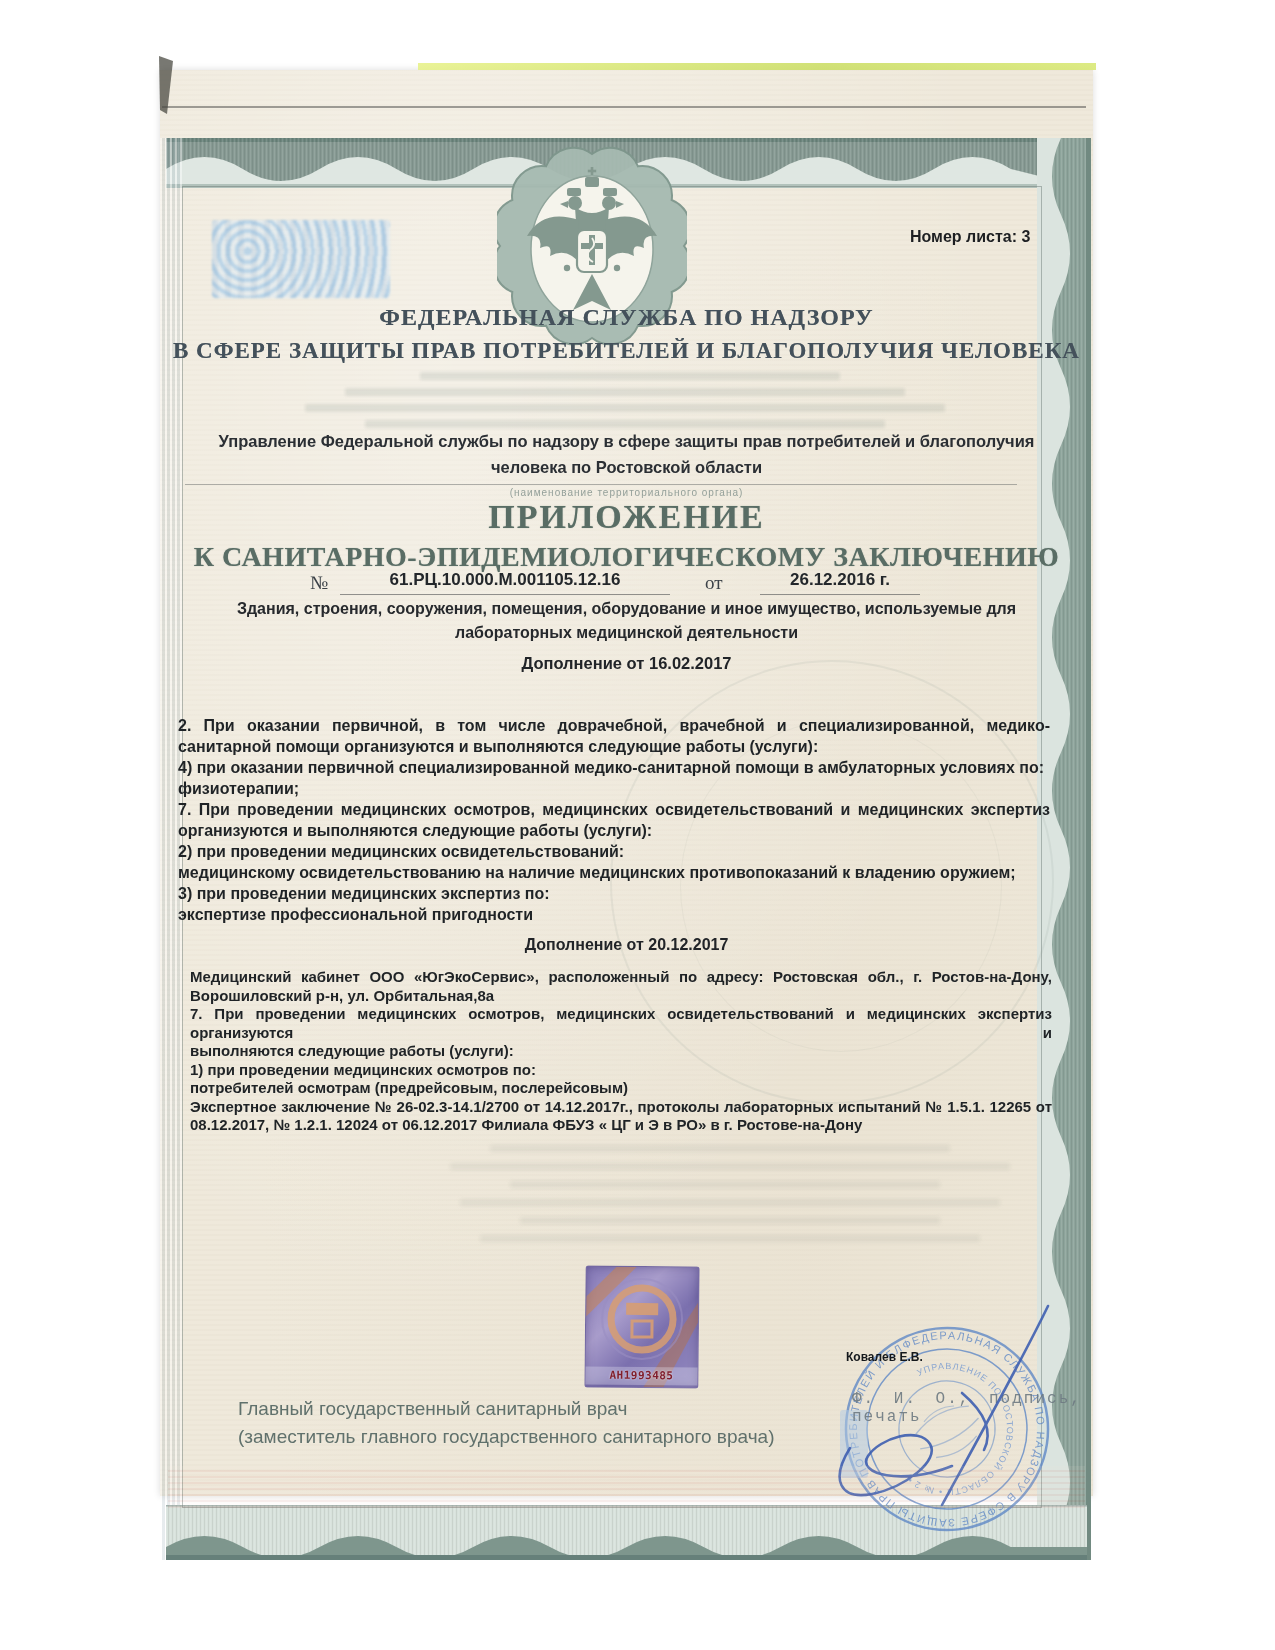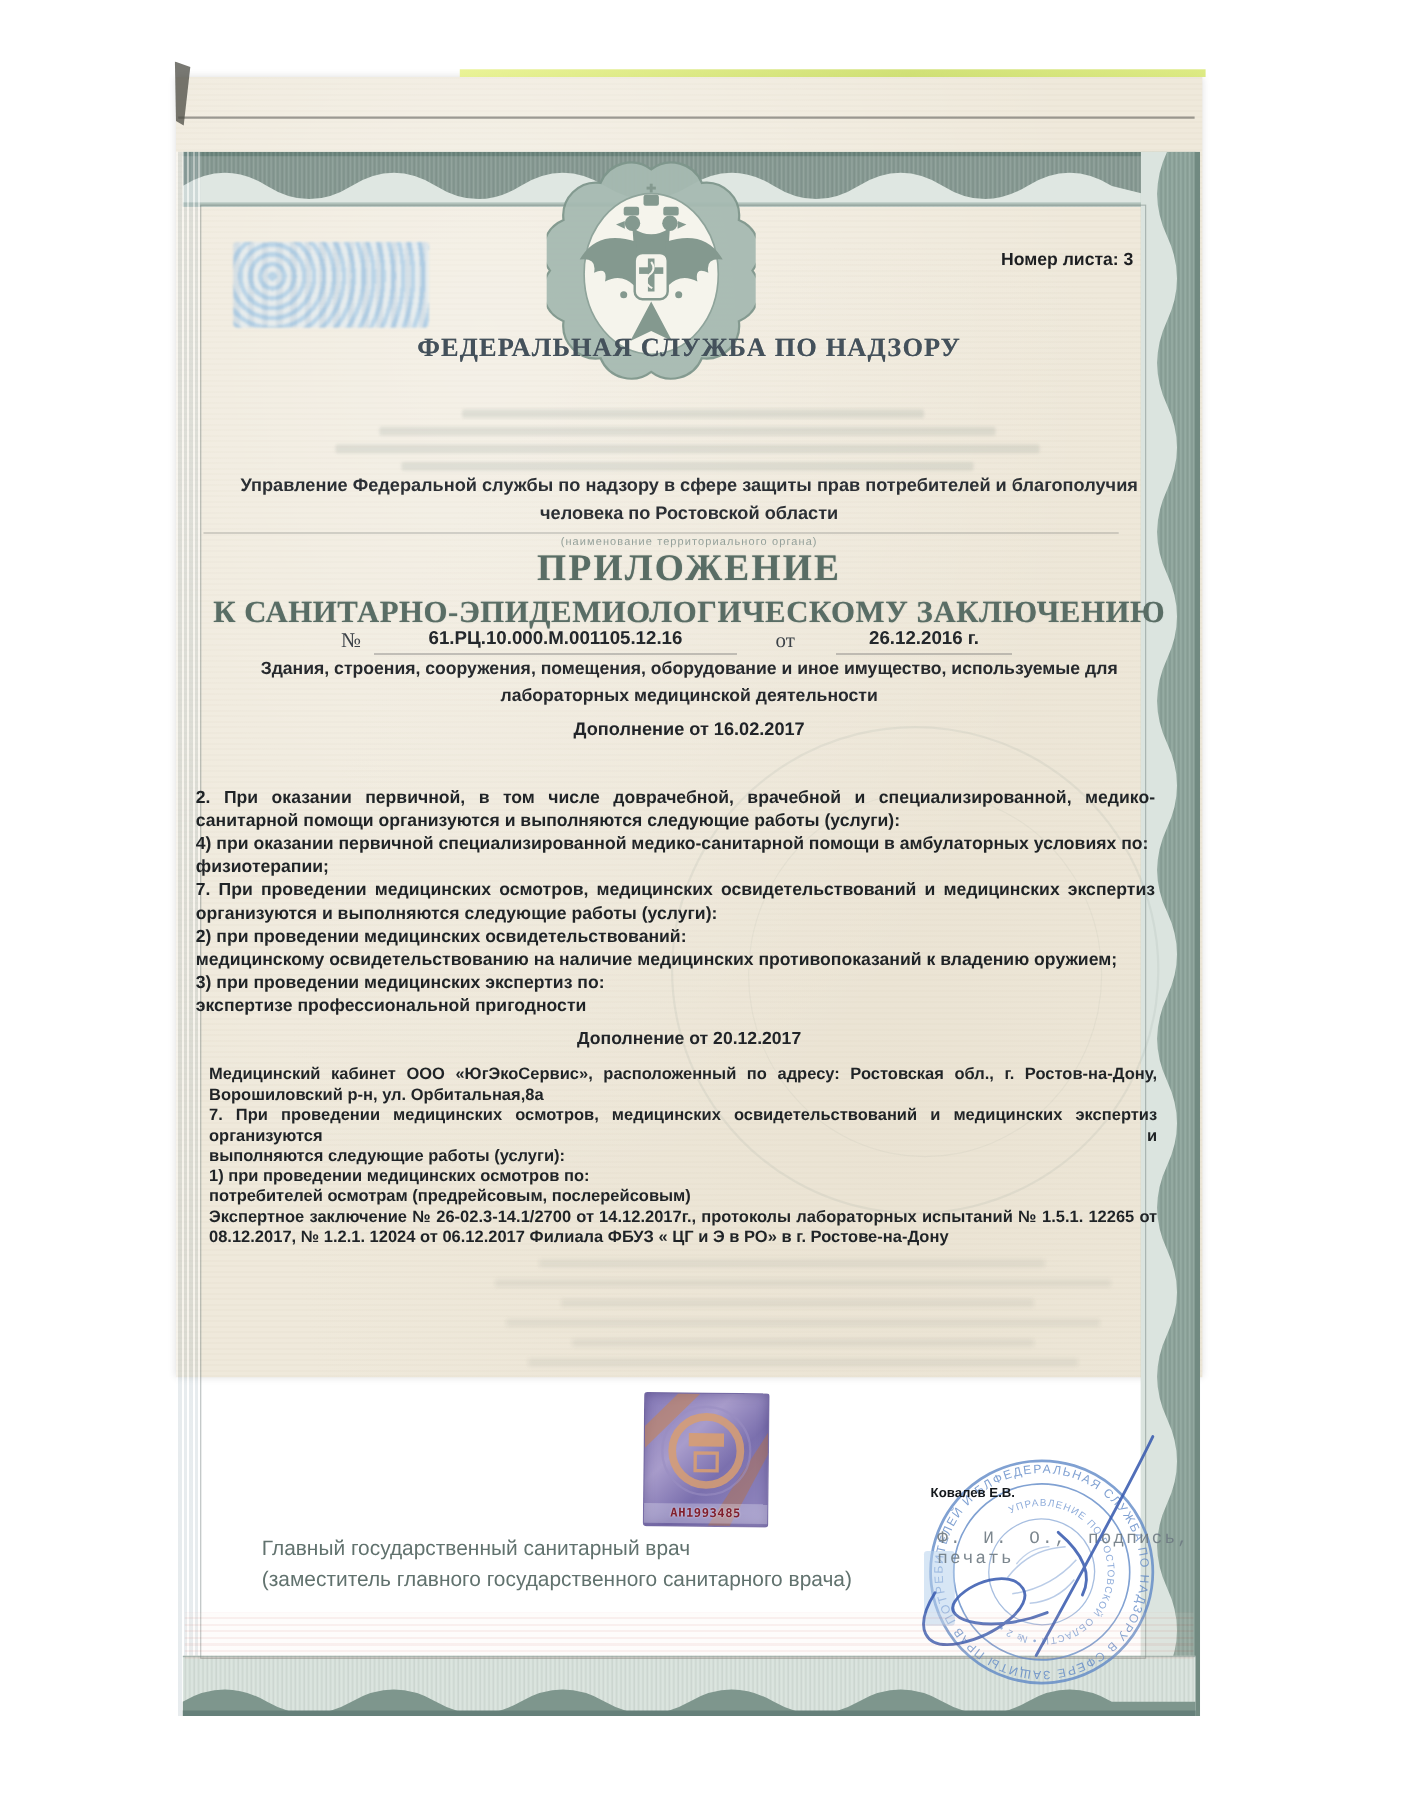--- a/index.html
+++ b/index.html
@@ -1,17 +1,17 @@
 <!DOCTYPE html>
 <html><head>
 <meta charset="utf-8">
 <style>
   html,body{margin:0;padding:0;background:#ffffff;width:1275px;height:1650px;overflow:hidden;
     font-family:"Liberation Sans",sans-serif;}
-  .page{position:absolute;left:160px;top:70px;width:933px;height:1182px;
+  .page{position:absolute;left:160px;top:70px;width:933px;height:1426px;
     background:#efe9db;
     background-image:
       radial-gradient(ellipse at 30% 20%, rgba(255,255,255,.35), transparent 60%),
       radial-gradient(ellipse at 70% 80%, rgba(226,216,196,.35), transparent 60%),
       repeating-linear-gradient(0deg, rgba(170,158,132,.045) 0 2px, transparent 2px 5px);
     box-shadow:0 0 7px rgba(0,0,0,.14);}
   .abs{position:absolute;}
   .ctr{left:0;right:0;text-align:center;}
   .serif{font-family:"Liberation Serif",serif;}
   .scanline-top{position:absolute;left:2px;top:36px;width:924px;border-top:2px solid rgba(70,70,68,.5);}
@@ -141,20 +141,21 @@
     </g>
     <rect x="80" y="84" width="30" height="42" rx="7" fill="#f5f4ec" stroke="#84998f" stroke-width="2.2"></rect>
     <rect x="92" y="89" width="6" height="30" fill="#84998f"></rect>
     <rect x="84" y="97" width="22" height="6" fill="#84998f"></rect>
     <path d="M95,92 q5,7 -2,12 q-6,7 3,12" fill="none" stroke="#f5f4ec" stroke-width="1.8"></path>
   </svg>
 
   <div class="sheetnum">Номер листа: 3</div>
 
   <div class="abs ctr serif hdr hdr1">ФЕДЕРАЛЬНАЯ СЛУЖБА ПО НАДЗОРУ</div>
+  <div class="abs ctr serif hdr hdr2">В СФЕРЕ ЗАЩИТЫ ПРАВ ПОТРЕБИТЕЛЕЙ И БЛАГОПОЛУЧИЯ  ЧЕЛОВЕКА</div>
 
   <div class="ghost" style="left:260px;top:302px;width:420px;height:8px;"></div>
   <div class="ghost" style="left:185px;top:318px;width:560px;height:8px;"></div>
   <div class="ghost" style="left:145px;top:334px;width:640px;height:8px;"></div>
   <div class="ghost" style="left:205px;top:350px;width:520px;height:8px;"></div>
 
   <div class="abs ctr org org1">Управление Федеральной службы по надзору в сфере защиты прав потребителей и благополучия</div>
   <div class="abs ctr org org2">человека  по Ростовской области</div>
   <div class="org-underline"></div>
   <div class="abs ctr org-caption">(наименование территориального органа)</div>

